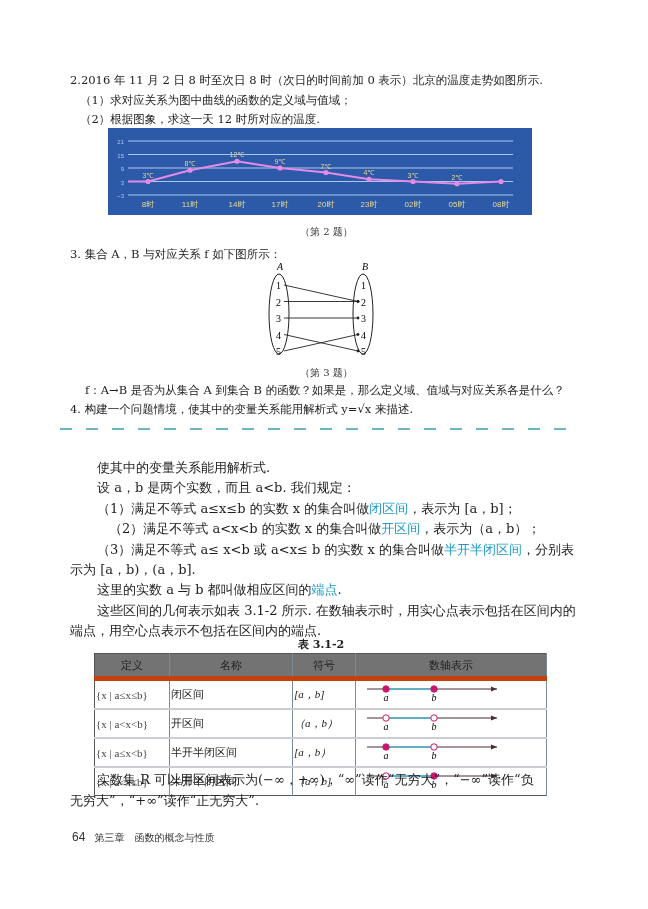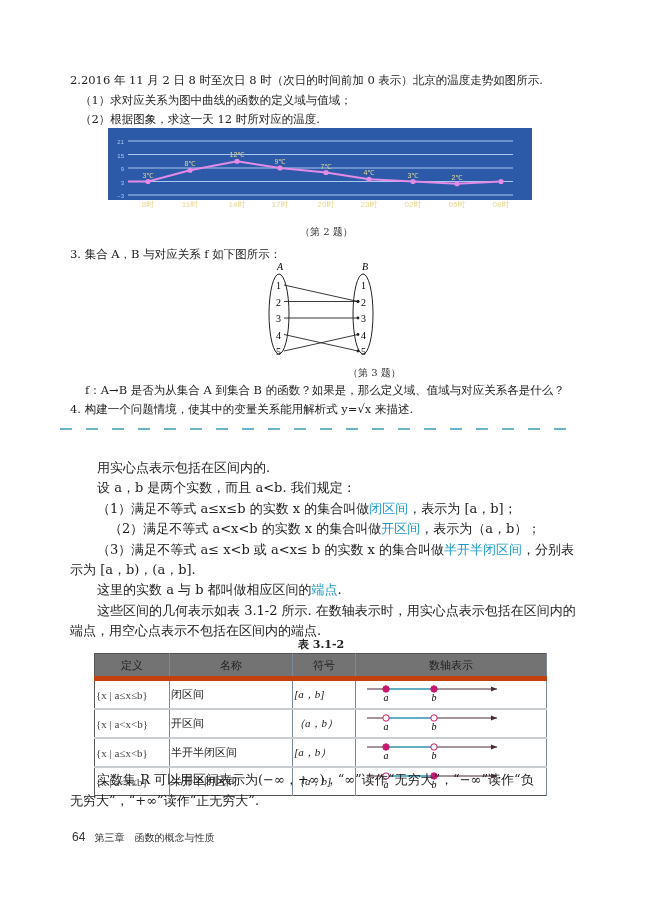--- a/index.html
+++ b/index.html
@@ -5,21 +5,21 @@
   html, body { margin:0; padding:0; background:#ffffff; }
   body { width:648px; height:909px; position:relative; overflow:hidden;
          font-family:"DejaVu Serif","Liberation Serif",serif; color:#222; }
   .abs { position:absolute; }
   .txt { font-size:11.5px; line-height:14px; white-space:nowrap; }
   .body-txt { font-size:13px; line-height:16px; white-space:nowrap; color:#1d1d1d; }
   .hl { color:#1b9ac8; }
   .it { font-style:italic; font-family:"Liberation Serif","DejaVu Serif",serif; }
   .cap { font-size:10px; color:#333; }
   
-  #chart { left:108px; top:128px; width:424px; height:72px; background:#2c5aa8; }
+  #chart { left:108px; top:128px; width:424px; height:87px; background:#2c5aa8; }
   #chart svg { position:absolute; left:0; top:0; }
   
   .dash-line { left:60px; top:428px; width:510px; height:2px;
     background: repeating-linear-gradient(90deg,#6bb5c9 0 12px, transparent 12px 26px); }
   
   table.iv { border-collapse:collapse; position:absolute; left:94px; top:653px; width:453px;
              font-size:11px; color:#222; border:1.5px solid #555; }
   table.iv th { background:#737373; font-weight:normal; height:20px; border-right:1px solid #7a8a99; border-bottom:5px solid #c2410c; }
   table.iv td { height:22px; border-right:1px solid #7a8a99; border-bottom:2px solid #c9ccd0; }
   table.iv tr:last-child td { border-bottom:none; }
@@ -96,27 +96,27 @@
     <circle cx="103" cy="39.5" r="1.4" fill="#222"></circle>
     <line x1="29" y1="39.5" x2="103" y2="39.5" stroke="#222" stroke-width="0.9"></line>
     <circle cx="103" cy="39.5" r="1.4" fill="#222"></circle>
     <line x1="29" y1="56" x2="103" y2="56" stroke="#222" stroke-width="0.9"></line>
     <circle cx="103" cy="56" r="1.4" fill="#222"></circle>
     <line x1="29" y1="72.5" x2="103" y2="89" stroke="#222" stroke-width="0.9"></line>
     <circle cx="103" cy="89" r="1.4" fill="#222"></circle>
     <line x1="29" y1="89" x2="103" y2="72.5" stroke="#222" stroke-width="0.9"></line>
     <circle cx="103" cy="72.5" r="1.4" fill="#222"></circle>
   </svg>
-<div class="abs cap" style="left:300px;top:366px;margin-left:48px;">（第 3 题）</div>
+<div class="abs cap" style="left:300px;top:366px;">（第 3 题）</div>
 <div class="abs txt" style="left:85px;top:383px;">f：A→B 是否为从集合 A 到集合 B 的函数？如果是，那么定义域、值域与对应关系各是什么？</div>
 
 <div class="abs txt" style="left:70px;top:402px;">4. 构建一个问题情境，使其中的变量关系能用解析式 y=√x 来描述.</div>
 <div class="abs dash-line"></div>
 
-<div class="abs body-txt" style="left:97px;top:460px;">用实心点表示包括在区间内的.</div>
+<div class="abs body-txt" style="left:97px;top:460px;">使其中的变量关系能用解析式.</div>
 <div class="abs body-txt" style="left:97px;top:480px;">设 a，b 是两个实数，而且 a&lt;b. 我们规定：</div>
 <div class="abs body-txt" style="left:97px;top:501px;">
   <span>（1）满足不等式 a≤x≤b 的实数 x 的集合叫做</span><span class="hl">闭区间</span><span>，表示为 [a，b]；</span>
 </div>
 <div class="abs body-txt" style="left:109px;top:521px;">
   <span>（2）满足不等式 a&lt;x&lt;b 的实数 x 的集合叫做</span><span class="hl">开区间</span><span>，表示为（a，b）；</span>
 </div>
 <div class="abs body-txt" style="left:97px;top:542px;">
   <span>（3）满足不等式 a≤ x&lt;b 或 a&lt;x≤ b 的实数 x 的集合叫做</span><span class="hl">半开半闭区间</span><span>，分别表</span>
 </div>

